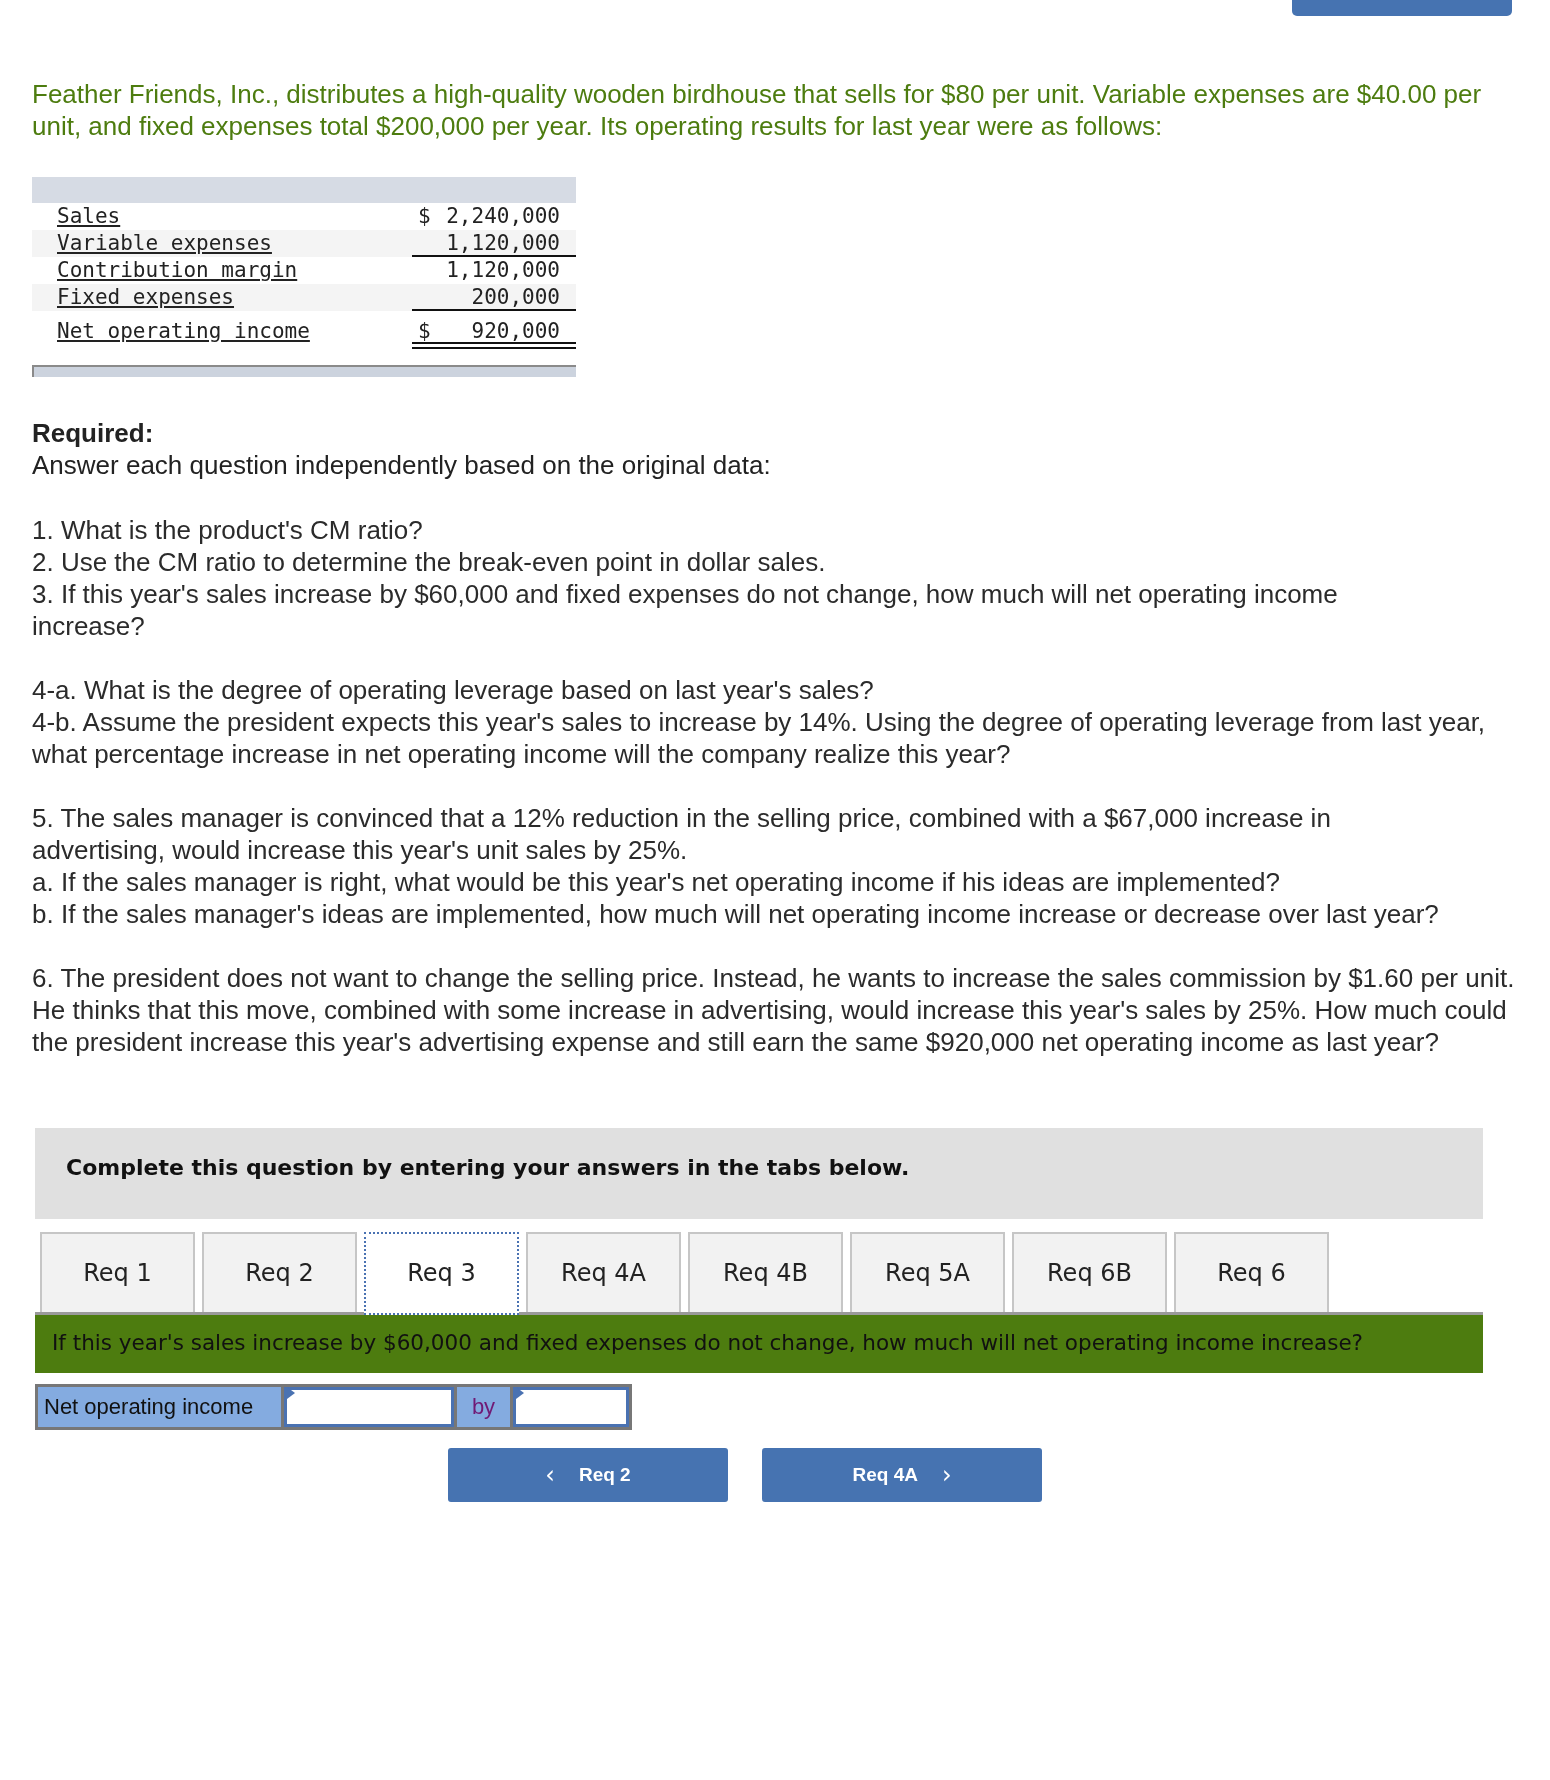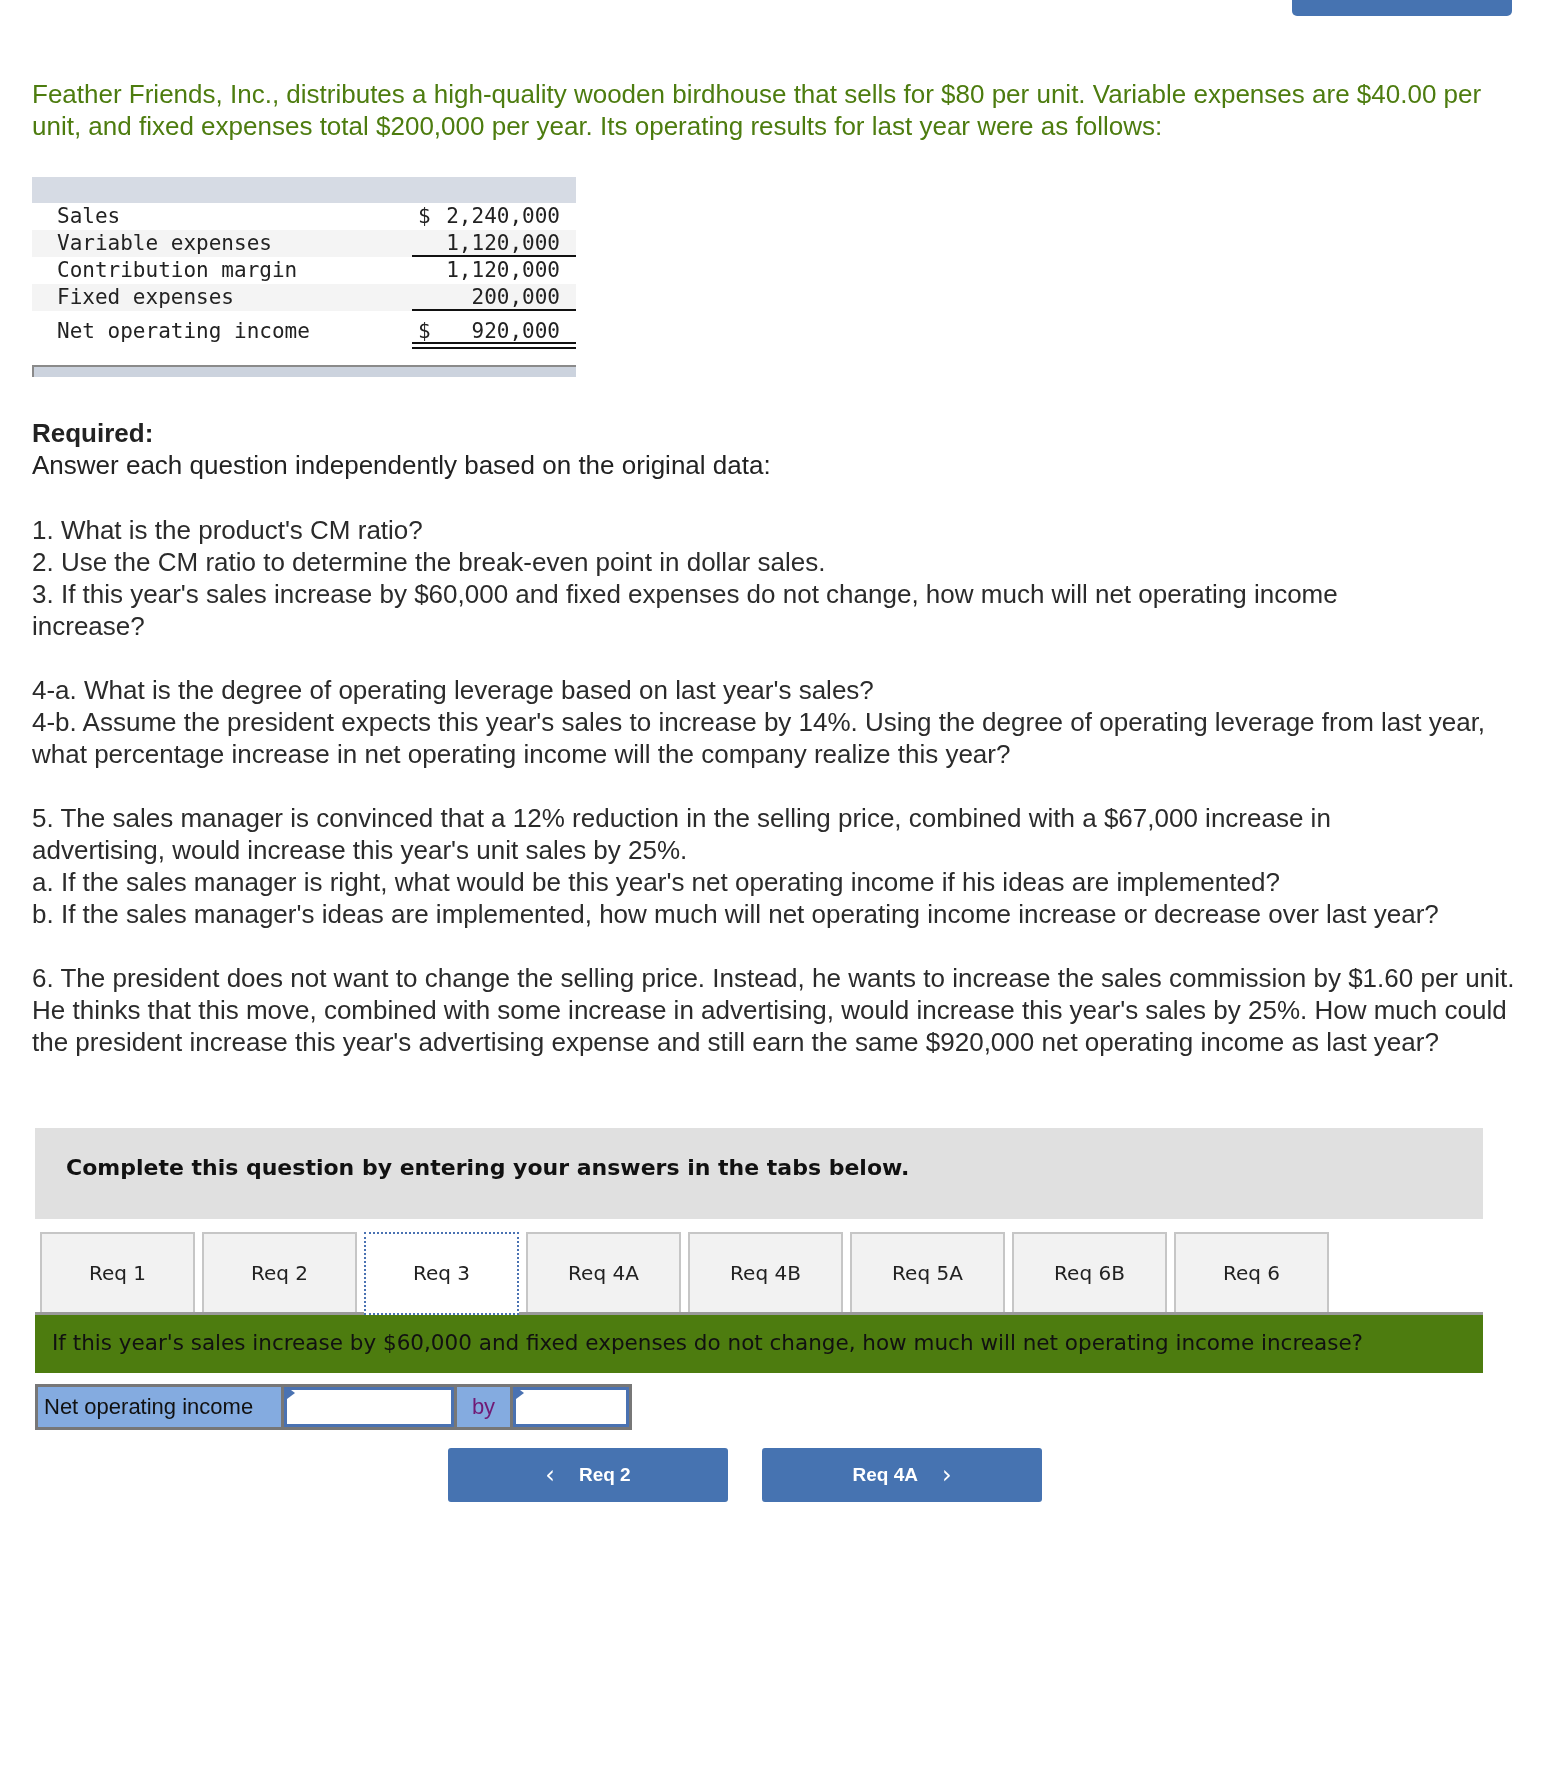--- a/index.html
+++ b/index.html
@@ -5,36 +5,36 @@
   html, body { margin: 0; padding: 0; background: #ffffff; }
   body { width: 1550px; height: 1780px; position: relative; overflow: hidden;
          font-family: "Liberation Sans", sans-serif; color: #222; }
   .top-btn { position: absolute; left: 1292px; top: -6px; width: 220px; height: 22px;
              background: #4673b1; border-radius: 0 0 5px 5px; }
   .intro { position: absolute; left: 32px; top: 78px; width: 1480px; font-size: 26px; line-height: 32px; color: #4d7c0f; }
   .fin { position: absolute; left: 32px; top: 177px; width: 544px; font-family: "DejaVu Sans Mono", monospace; font-size: 21px; color: #222; }
   .fin .hdr { height: 26px; background: #d6dbe4; }
   .fin .row { position: relative; height: 27px; line-height: 27px; }
   .fin .row.shade { background: #f4f4f4; }
-  .fin .lbl { position: absolute; left: 25px; }
+  .fin .lbl { position: absolute; left: 25px; text-decoration: underline; }
   .fin .val { position: absolute; right: 16px; width: 160px; text-align: right; }
   .fin .cur { position: absolute; left: 386px; }
   .fin .uline { position: absolute; left: 380px; right: 0; bottom: 0; border-bottom: 2px solid #111; }
   .fin .row.noi { height: 40px; line-height: 40px; margin-top: 0; }
   .fin .dbl { position: absolute; left: 380px; right: 0; bottom: 2px; height: 3px; border-top: 2px solid #111; border-bottom: 2px solid #111; }
   .fin .footbar { height: 10px; background: #ccd3de; border-top: 2px solid #8a8a8a; border-left: 2px solid #8a8a8a; margin-top: 14px; }
   .req-title { position: absolute; left: 32px; top: 418px; font-size: 26px; font-weight: bold; }
   .req-sub { position: absolute; left: 32px; top: 450px; font-size: 26px; }
   .qblock { position: absolute; left: 32px; width: 1500px; font-size: 26px; line-height: 32px; color: #2b2b2b; }
   .qblock div { margin: 0; }
   .instr-box { position: absolute; left: 35px; top: 1128px; width: 1448px; height: 91px; background: #e0e0e0; }
   .instr-box span { position: absolute; left: 31px; top: 27px; font-family: "DejaVu Sans", sans-serif; font-weight: bold; font-size: 22px; color: #111; }
   .tabs { position: absolute; left: 35px; top: 1232px; width: 1448px; height: 80px; border-bottom: 3px solid #9a9a9a; }
   .tab { position: absolute; top: 0; width: 155px; height: 80px; background: #f2f2f2; border: 2px solid #c6c6c6; border-bottom: none; box-sizing: border-box;
-         font-family: "DejaVu Sans", sans-serif; font-size: 20px; color: #222; text-align: center; line-height: 78px; cursor: pointer; }
+         font-family: "DejaVu Sans", sans-serif; font-size: 24px; color: #222; text-align: center; line-height: 78px; cursor: pointer; }
   .tab.active { background: #ffffff; border: 2px dotted #4a72b2; height: 83px; z-index: 2; }
   .qband { position: absolute; left: 35px; top: 1315px; width: 1448px; height: 58px; background: #4d7c0f; }
   .qband span { position: absolute; left: 17px; top: 15px; font-family: "DejaVu Sans", sans-serif; font-size: 21.5px; color: #111; }
   .ans { position: absolute; left: 35px; top: 1384px; height: 46px; display: flex; border: 3px solid #777; box-sizing: border-box; background: #84abe0; }
   .ans .lab { width: 246px; height: 40px; line-height: 40px; padding-left: 6px; box-sizing: border-box; font-size: 22px; color: #111; border-right: 3px solid #777; }
   .ans .inp { position: relative; width: 170px; height: 40px; background: #fff; border: 3px solid #4a72b2; box-sizing: border-box; }
   .ans .inp input { width: 100%; height: 100%; border: none; outline: none; font-size: 20px; padding: 0 6px; box-sizing: border-box; background: transparent; }
   .ans .inp .tri { position: absolute; left: 0; top: 0; width: 0; height: 0; border-top: 6px solid transparent; border-bottom: 6px solid transparent; border-left: 8px solid #4a72b2; transform: translateY(-3px); }
   .ans .by { width: 59px; height: 40px; line-height: 40px; text-align: center; font-size: 22px; color: #701a75; border-left: 3px solid #777; border-right: 3px solid #777; box-sizing: border-box; }
   .ans .inp2 { width: 116px; }

